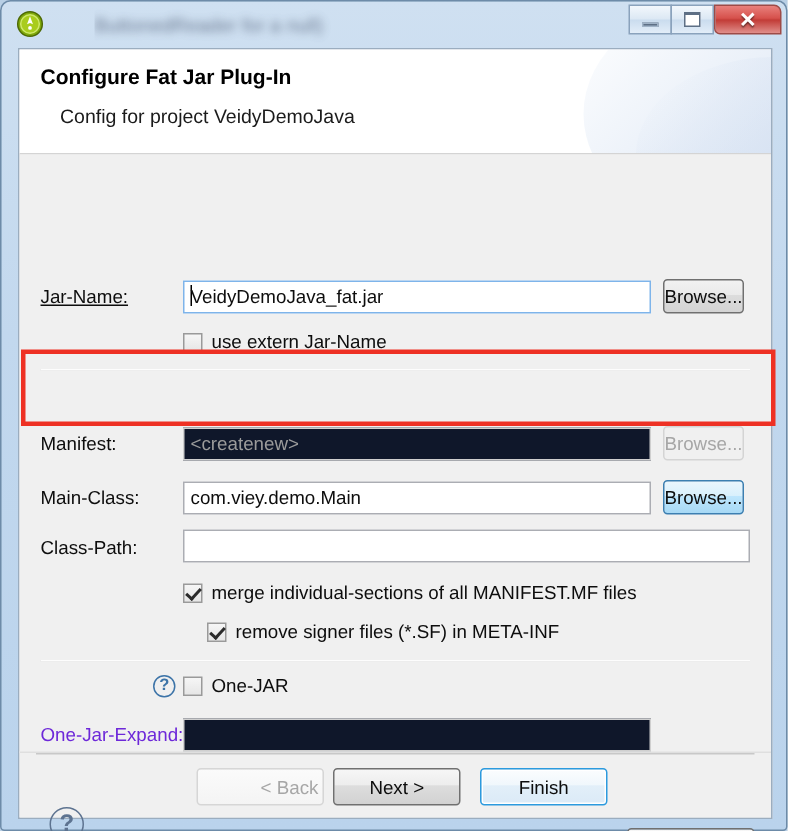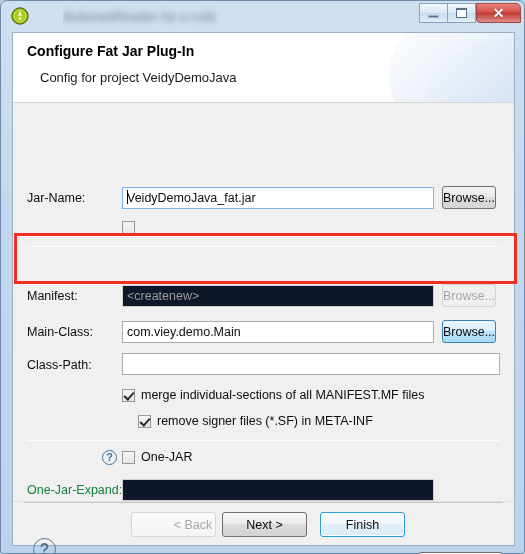--- a/index.html
+++ b/index.html
@@ -146,21 +146,21 @@
     height: 399px;
     background: #f0f0f0;
   }
   .field-label {
     position: absolute;
     left: 14px;
     font-size: 12.5px;
     color: #0d0d0d;
     white-space: nowrap;
   }
-  .field-label.disabled { color: #15803d; }
+  .field-label.disabled { color: #6d28d9; }
 
   .textfield {
     position: absolute;
     height: 22px;
     background: #ffffff;
     border: 1px solid #abadb3;
     font-size: 12.5px;
     color: #0d0d0d;
     padding: 0 4px;
     line-height: 20px;
@@ -350,26 +350,27 @@
 
     <div id="wizard-header">
       <div id="header-decor"></div>
       <div id="header-decor2"></div>
       <div id="header-title">Configure Fat Jar Plug-In</div>
       <div id="header-subtitle">Config for project VeidyDemoJava</div>
     </div>
 
     <div id="form-body">
 
-      <div class="field-label" style="top:88px;">Jar-Name:</div>
+      <div class="field-label" style="top:88px;text-decoration:underline;">Jar-Name:</div>
       <div class="textfield focused" style="left:109px; top:84px; width:312px;"><span class="caret"></span><span>VeidyDemoJava_fat.jar</span></div>
       <div class="browse-btn" style="left:429px; top:83px;">Browse...</div>
 
       <div class="checkrow" style="left:109px; top:118px;">
         <span class="cbox"></span>
+        <span>use extern Jar-Name</span>
       </div>
 
       <div class="hsep" style="left:14px; top:143px; width:473px;"></div>
 
 
       <div class="field-label" style="top:186px;">Manifest:</div>
       <div class="textfield disabled" style="left:109px; top:182px; width:312px;">&lt;createnew&gt;</div>
       <div class="browse-btn disabled" style="left:429px; top:181px;">Browse...</div>
 
       <div class="field-label" style="top:222px;">Main-Class:</div>

